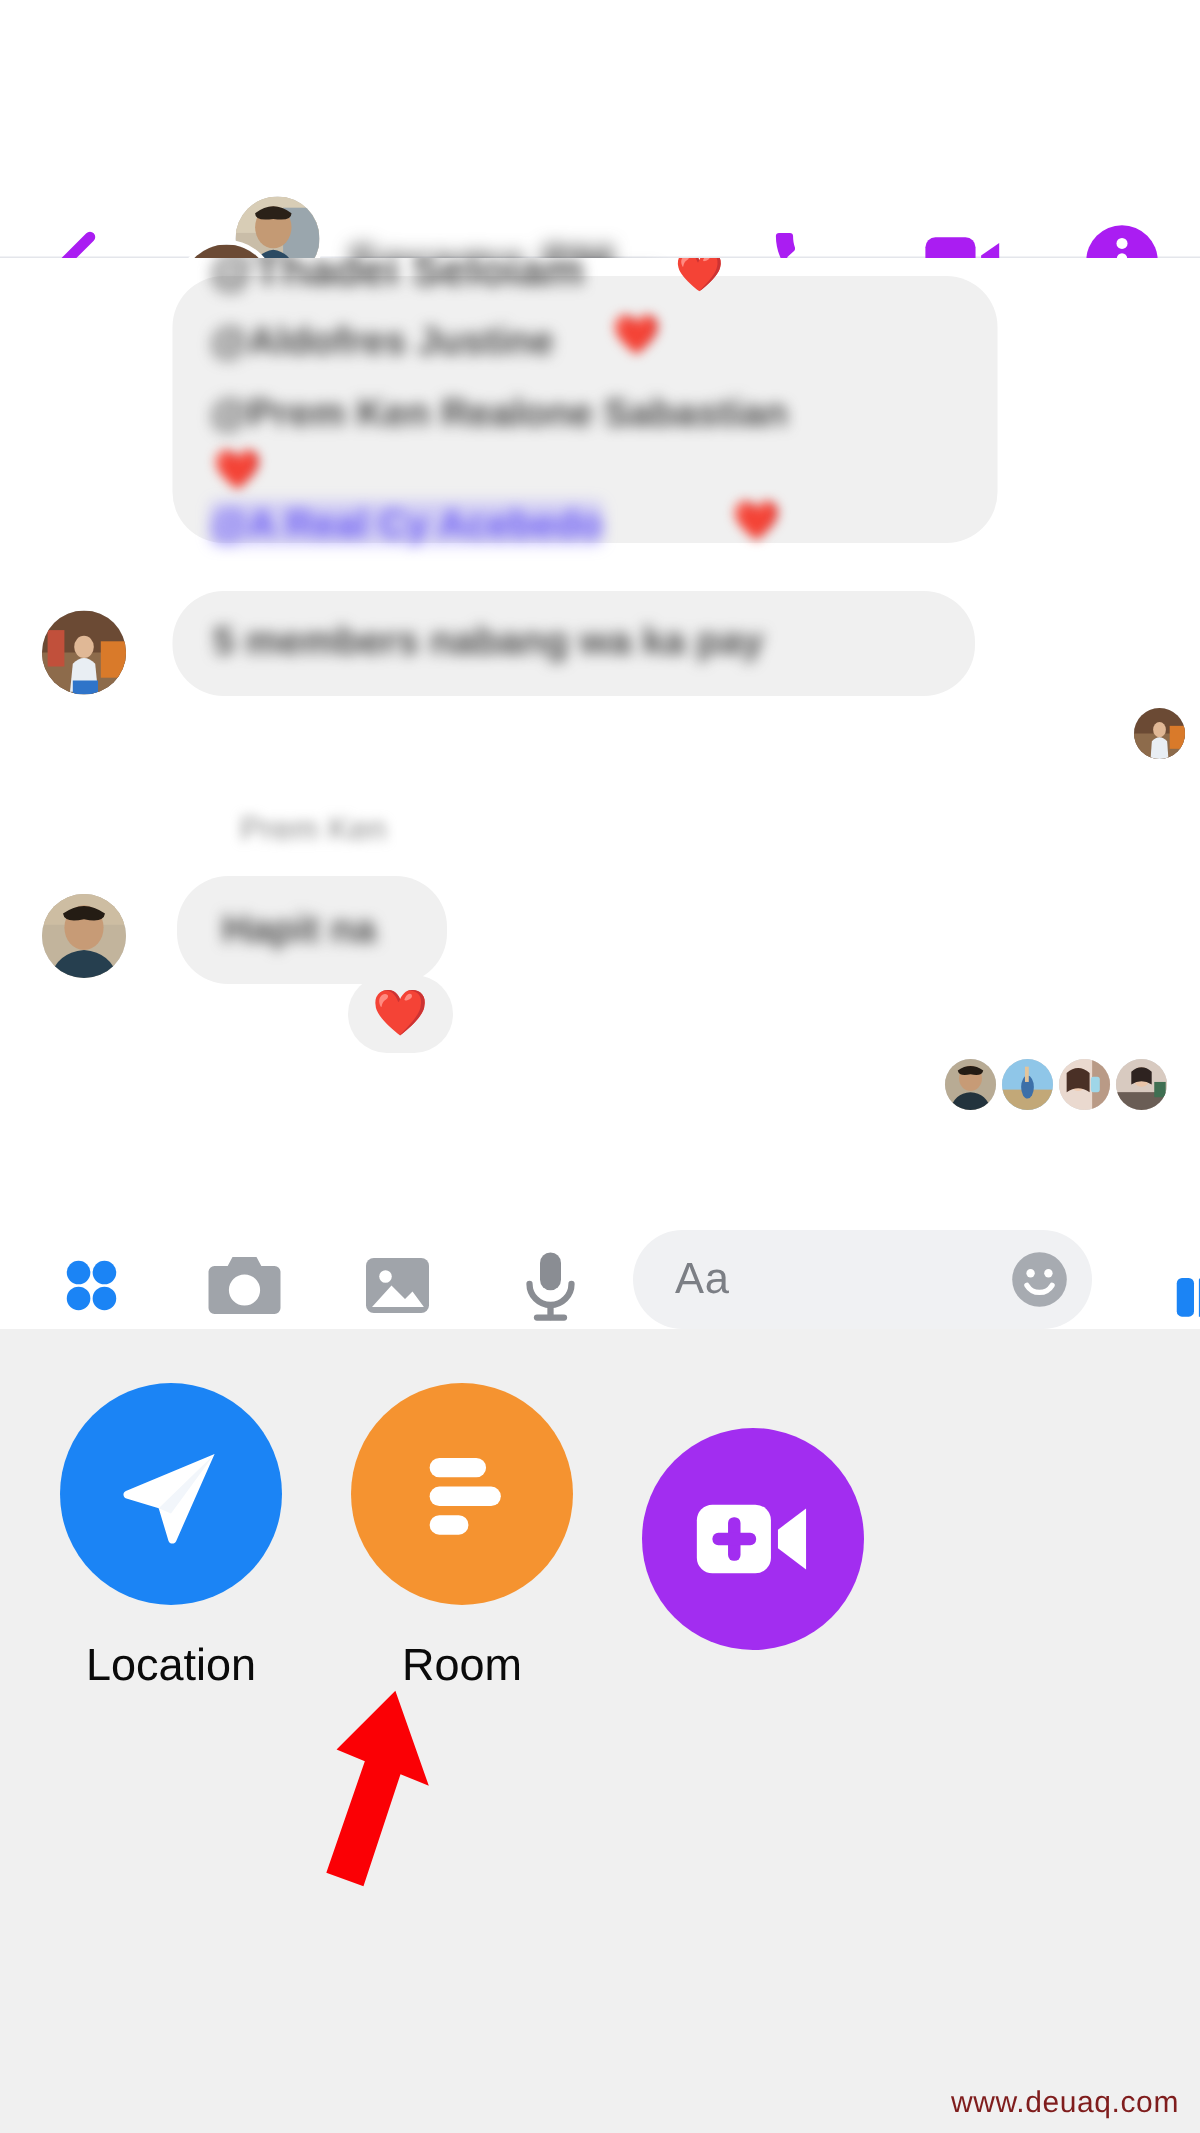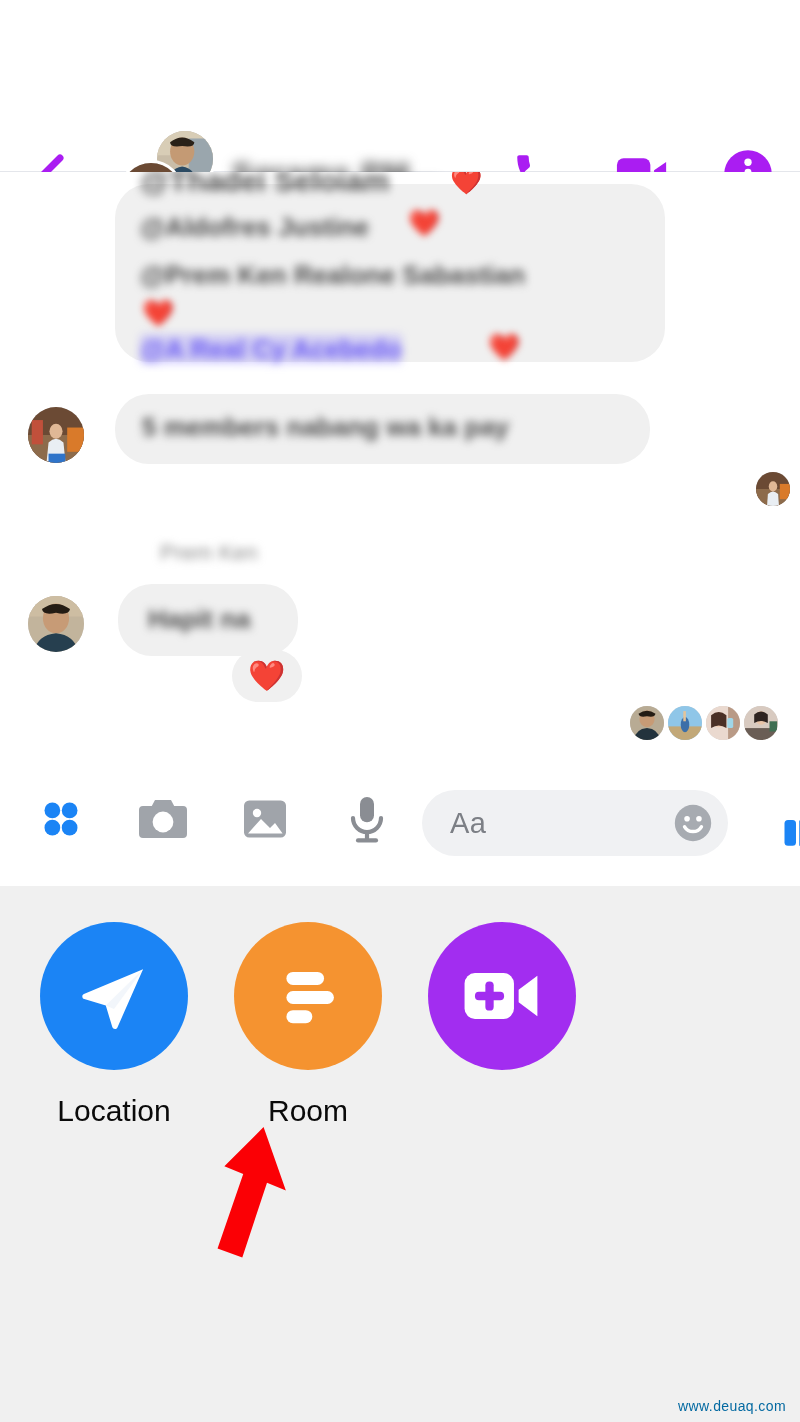--- a/index.html
+++ b/index.html
@@ -162,21 +162,21 @@
     font-size: 30px;
     line-height: 1;
   }
 
   
   .composer {
     position: absolute;
     left: 0; top: 790px;
     width: 800px; height: 96px;
     display: flex;
-    align-items: flex-start;
+    align-items: flex-end;
     background: #ffffff;
     gap: 12px;
   }
   .comp-icon {
     width: 58px; height: 58px;
     display: flex;
     align-items: center;
     justify-content: center;
     flex: none;
   }
@@ -216,20 +216,21 @@
     left: 0; top: 36px;
     width: 800px;
     display: flex;
   }
   .action-item {
     width: 188px;
     margin-left: 0;
     display: flex;
     flex-direction: column;
     align-items: center;
+    justify-content: center;
   }
   .action-item:nth-child(1) { margin-left: 0px; }
   .action-item:nth-child(2) { margin-left: 0px; }
   .action-item:nth-child(3) { margin-left: 0px; }
   .action-circle {
     width: 148px; height: 148px;
     border-radius: 50%;
     display: flex;
     align-items: center;
     justify-content: center;
@@ -245,22 +246,22 @@
 
   .red-arrow {
     position: absolute;
     left: 206px; top: 1122px;
     width: 90px; height: 150px;
   }
 
   .watermark {
     position: absolute;
     right: 14px; bottom: 8px;
-    font-size: 14px;
-    color: #0369a1;
+    font-size: 20px;
+    color: #7f1d1d;
     letter-spacing: 0.4px;
   }
 </style>
 </head>
 <body>
 
 <div id="screen">
 
   <div class="status-strip"></div>
 

